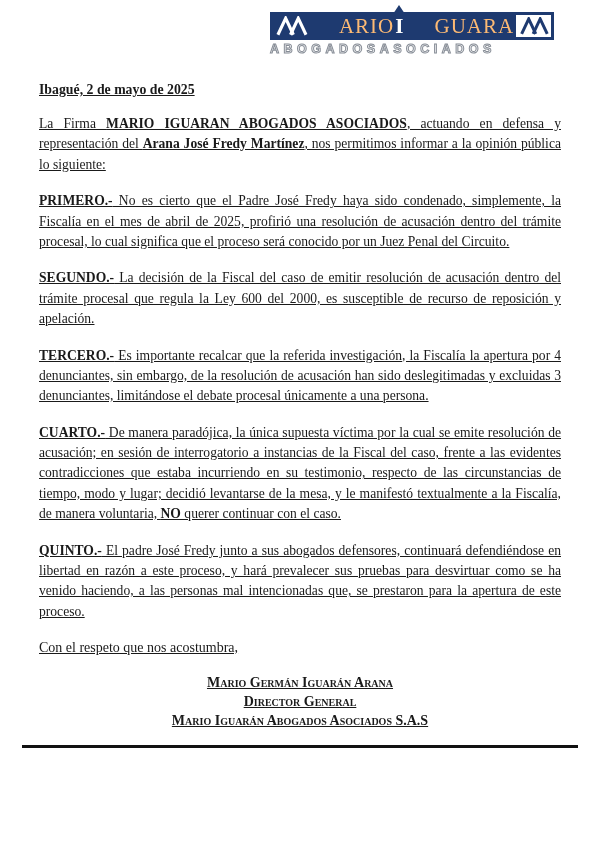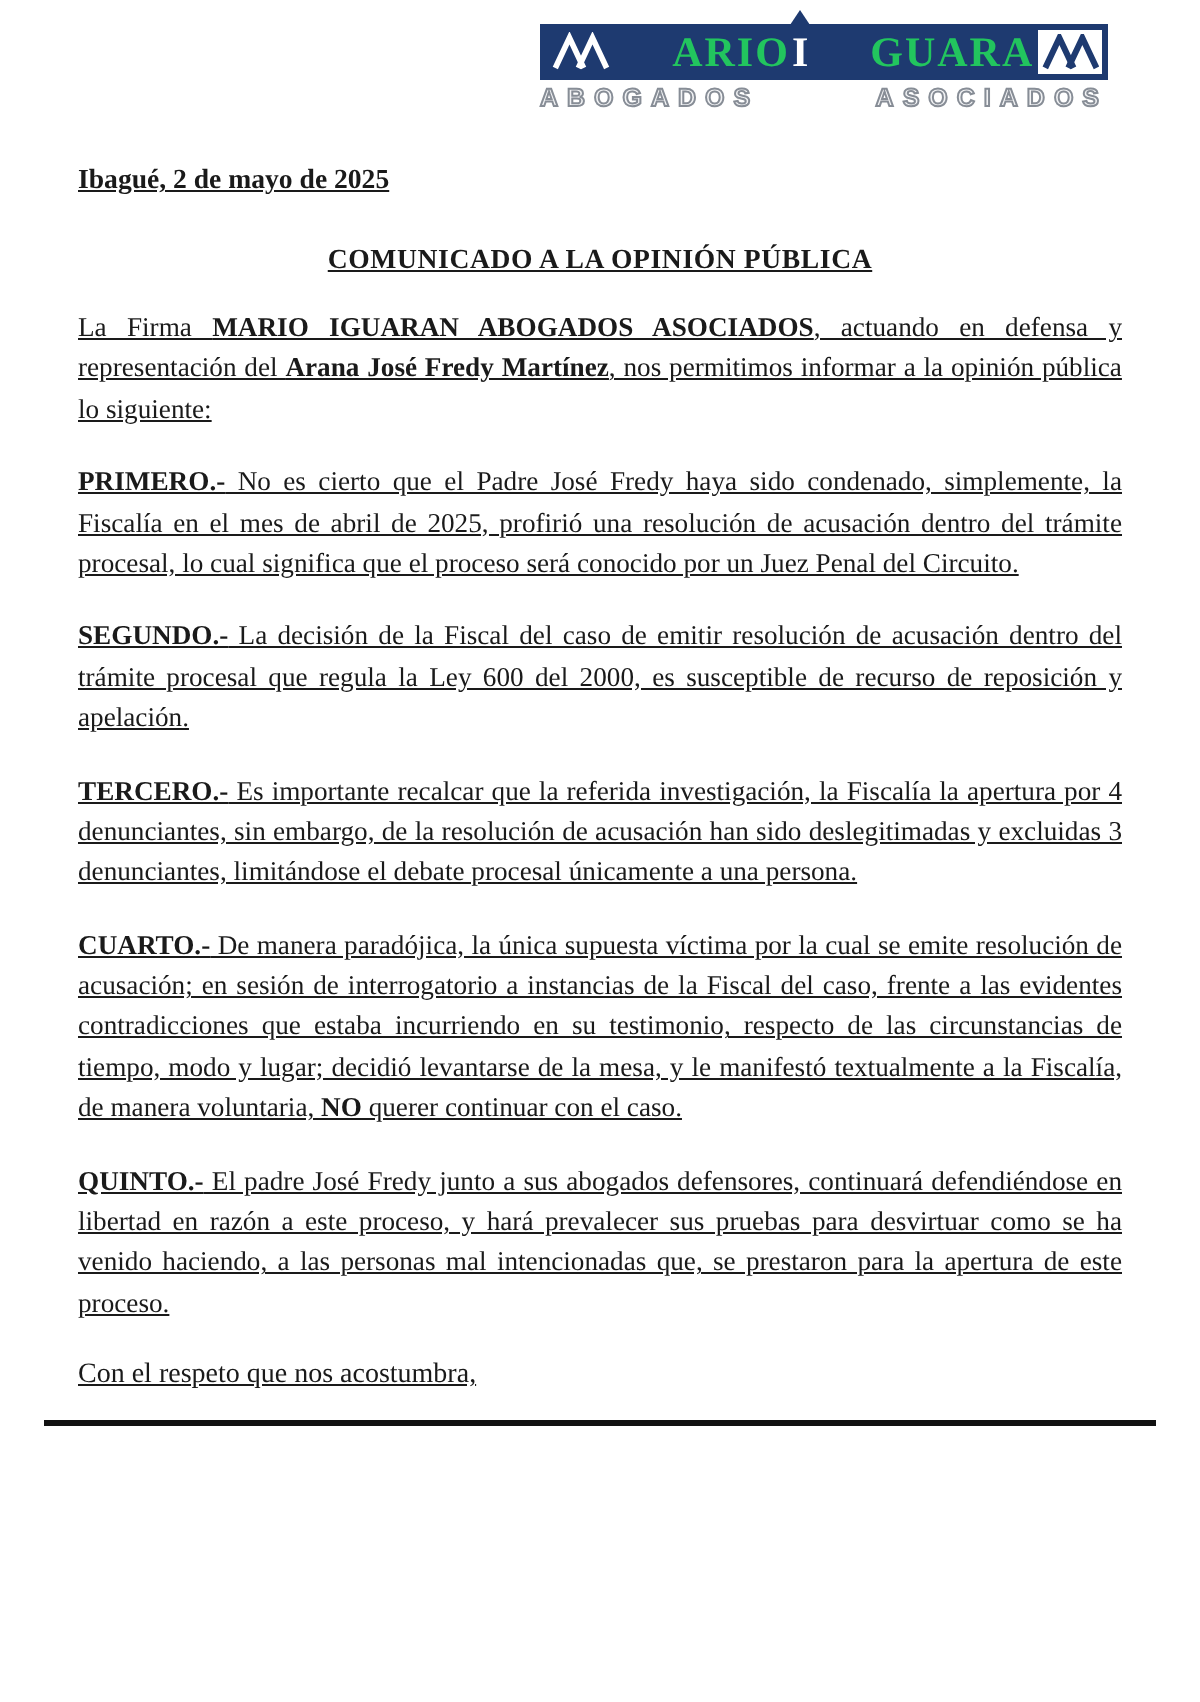--- a/index.html
+++ b/index.html
@@ -23,22 +23,22 @@
   .logo-box {
     background:#1e3a70;
     height:28px;
     display:flex;
     align-items:center;
     padding:0 3px 0 5px;
     position:relative;
   }
   .logo-m-svg { display:block; margin-right:1px; }
   .logo-word {
-    color:#22c55e;
-    font-weight:bold;
+    color:#fdba74;
+    font-weight:normal;
     font-size:21px;
     letter-spacing:1px;
     line-height:1;
     font-family:"Liberation Serif", serif;
     margin-left:30px;
   }
   .logo-i {
     color:#fff;
     font-weight:bold;
     font-size:21px;
@@ -56,21 +56,21 @@
     border-bottom:9px solid #1e3a70;
   }
   .logo-emblem {
     background:#fff;
     height:22px; width:36px;
     margin-left:2px;
     display:flex; align-items:center; justify-content:center;
   }
   .logo-tagline {
     display:flex;
-    justify-content:space-between;
+    justify-content:flex-start;
     margin-top:2px;
     font-family:"Liberation Sans", sans-serif;
     font-weight:bold;
     font-size:12.5px;
     letter-spacing:4.5px;
     color:#f2f3f5;
     -webkit-text-stroke:1px #878d96;
   }
 
   
@@ -148,36 +148,40 @@
         <span>ABOGADOS</span>
         <span>ASOCIADOS</span>
       </div>
     </div>
   </header>
 
   <div class="content">
 
     <div class="date-line">Ibagué, 2 de mayo de 2025</div>
 
-    <h1 class="doc-title">COMUNICADO A LA OPINIÓN PÚBLICA</h1>
 
     <p class="para"><span>La Firma </span><span class="b">MARIO IGUARAN ABOGADOS ASOCIADOS</span><span>, actuando en defensa y representación del </span><span class="bu">Arana José Fredy Martínez</span><span>, nos permitimos informar a la opinión pública lo siguiente:</span></p>
 
     <p class="para"><span class="b">PRIMERO.-</span><span> No es cierto que el Padre José Fredy haya sido condenado, simplemente, la Fiscalía en el mes de abril de 2025, profirió una resolución de acusación dentro del trámite procesal, lo cual significa que el proceso será conocido por un Juez Penal del Circuito.</span></p>
 
     <p class="para"><span class="b">SEGUNDO.-</span><span> La decisión de la Fiscal del caso de emitir resolución de acusación dentro del trámite procesal que regula la Ley 600 del 2000, es susceptible de recurso de reposición y apelación.</span></p>
 
     <p class="para"><span class="b">TERCERO.-</span><span> Es importante recalcar que la referida investigación, la Fiscalía la apertura por 4 denunciantes, sin embargo, de la resolución de acusación han sido deslegitimadas y excluidas 3 denunciantes, limitándose el debate procesal únicamente a una persona.</span></p>
 
     <p class="para"><span class="b">CUARTO.-</span><span> De manera paradójica, la única supuesta víctima por la cual se emite resolución de acusación; en sesión de interrogatorio a instancias de la Fiscal del caso, frente a las evidentes contradicciones que estaba incurriendo en su testimonio, respecto de las circunstancias de tiempo, modo y lugar; decidió levantarse de la mesa, y le manifestó textualmente a la Fiscalía, de manera voluntaria, </span><span class="bu">NO</span><span> querer continuar con el caso.</span></p>
 
     <p class="para"><span class="b">QUINTO.-</span><span> El padre José Fredy junto a sus abogados defensores, continuará defendiéndose en libertad en razón a este proceso, y hará prevalecer sus pruebas para desvirtuar como se ha venido haciendo, a las personas mal intencionadas que, se prestaron para la apertura de este proceso.</span></p>
 
     <p class="closing">Con el respeto que nos acostumbra,</p>
 
+    <div class="signature">
+      <div>Mario Germán Iguarán Arana</div>
+      <div>Director General</div>
+      <div>Mario Iguarán Abogados Asociados S.A.S</div>
+    </div>
 
   </div>
 
   <div class="footer-rule"></div>
 
   <footer class="footer">
   </footer>
 
 </div>
 

